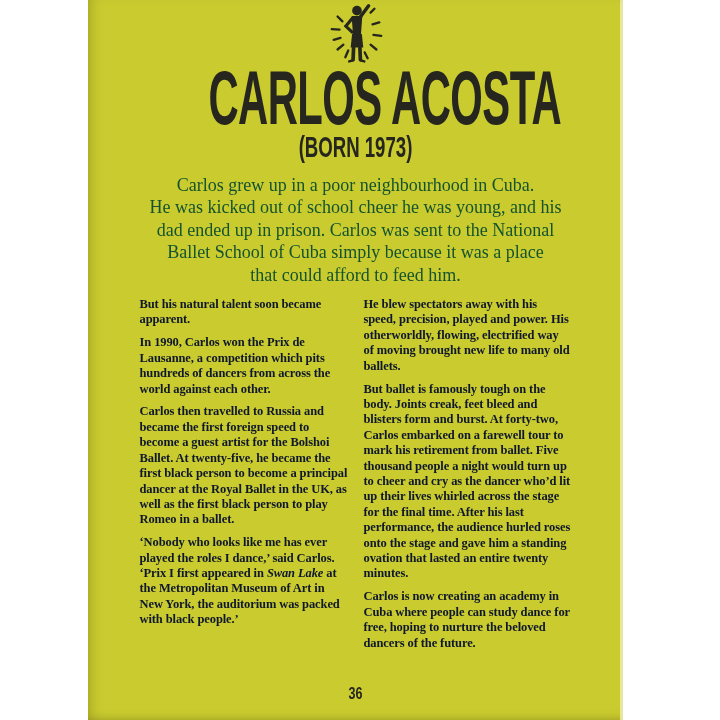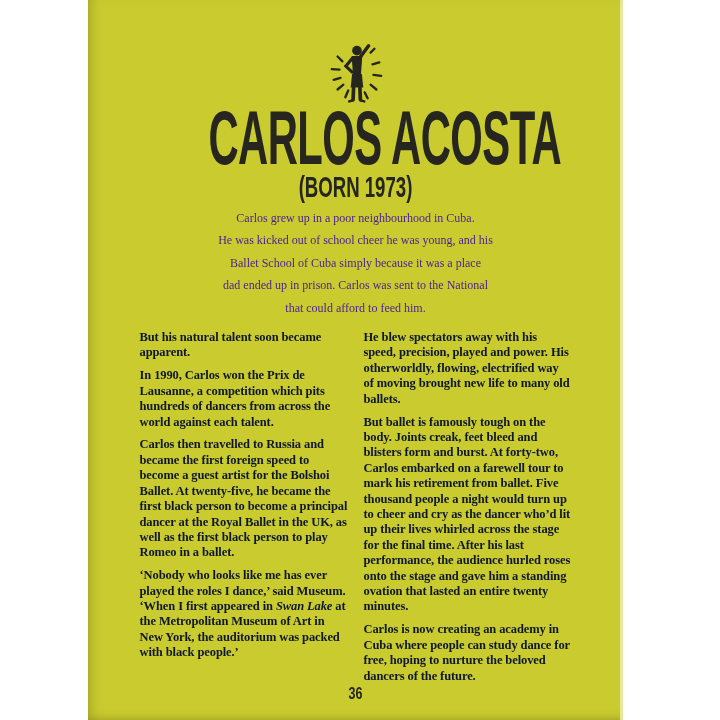--- a/index.html
+++ b/index.html
@@ -18,21 +18,21 @@
     position: absolute;
     left: 88px; top: 0;
     width: 535px; height: 720px;
     background: #c9cb2f;
     box-shadow:
       inset 10px 0 14px -9px rgba(95, 95, 20, 0.40),
       inset -3px 0 0 0 #e7e79e,
       inset 0 -7px 9px -6px rgba(120, 118, 25, 0.45);
     color: #353426;
   }
-  .header { padding-top: 40px; text-align: center; }
+  .header { text-align: center; }
   .dancer-icon { display: block; margin: 0 auto; }
   .title {
     margin: 2px 0 0 0;
     font-family: "Liberation Sans", sans-serif;
     font-weight: bold;
     font-size: 76px;
     line-height: 60px;
     letter-spacing: -1px;
     color: #26261f;
     transform: scaleX(0.55);
@@ -44,25 +44,25 @@
     font-family: "Liberation Sans", sans-serif;
     font-weight: bold;
     font-size: 30px;
     line-height: 28px;
     color: #26261f;
     transform: scaleX(0.62);
     transform-origin: 50% 50%;
     white-space: nowrap;
   }
   .intro {
-    margin-top: 6px;
+    margin-top: 13px;
     text-align: center;
-    font-size: 12px;
+    font-size: 18px;
     line-height: 22.4px;
-    color: #4c1d95;
+    color: #14532d;
   }
   .intro-line { white-space: nowrap; }
   .columns {
     width: 432px;
     margin: 11px auto 0 auto;
     display: flex;
     gap: 16px;
   }
   .col {
     width: 208px;
@@ -121,31 +121,31 @@
           <line x1="41" y1="54" x2="44" y2="60"></line>
         </g>
       </svg>
       <h1 class="title">CARLOS ACOSTA</h1>
       <div class="subtitle">(BORN 1973)</div>
     </div>
 
     <div class="intro">
       <div class="intro-line">Carlos grew up in a poor neighbourhood in Cuba.</div>
       <div class="intro-line">He was kicked out of school cheer he was young, and his</div>
+      <div class="intro-line">dad ended up in prison. Carlos was sent to the National</div>
       <div class="intro-line">Ballet School of Cuba simply because it was a place</div>
-      <div class="intro-line">dad ended up in prison. Carlos was sent to the National</div>
       <div class="intro-line">that could afford to feed him.</div>
     </div>
 
     <div class="columns">
       <div class="col">
         <p>But his natural talent soon became apparent.</p>
-        <p>In 1990, Carlos won the Prix de Lausanne, a competition which pits hundreds of dancers from across the world against each talent.</p>
+        <p>In 1990, Carlos won the Prix de Lausanne, a competition which pits hundreds of dancers from across the world against each other.</p>
         <p>Carlos then travelled to Russia and became the first foreign speed to become a guest artist for the Bolshoi Ballet. At twenty-five, he became the first black person to become a principal dancer at the Royal Ballet in the UK, as well as the first black person to play Romeo in a ballet.</p>
-        <p><span>‘Nobody who looks like me has ever played the roles I dance,’ said Museum. ‘When I first appeared in </span><em>Swan Lake</em><span> at the Metropolitan Museum of Art in New York, the auditorium was packed with black people.’</span></p>
+        <p><span>‘Nobody who looks like me has ever played the roles I dance,’ said Carlos. ‘Prix I first appeared in </span><em>Swan Lake</em><span> at the Metropolitan Museum of Art in New York, the auditorium was packed with black people.’</span></p>
       </div>
       <div class="col">
         <p>He blew spectators away with his speed, precision, played and power. His otherworldly, flowing, electrified way of moving brought new life to many old ballets.</p>
         <p>But ballet is famously tough on the body. Joints creak, feet bleed and blisters form and burst. At forty-two, Carlos embarked on a farewell tour to mark his retirement from ballet. Five thousand people a night would turn up to cheer and cry as the dancer who’d lit up their lives whirled across the stage for the final time. After his last performance, the audience hurled roses onto the stage and gave him a standing ovation that lasted an entire twenty minutes.</p>
         <p>Carlos is now creating an academy in Cuba where people can study dance for free, hoping to nurture the beloved dancers of the future.</p>
       </div>
     </div>
 
     <div class="page-number">36</div>
   </div>

